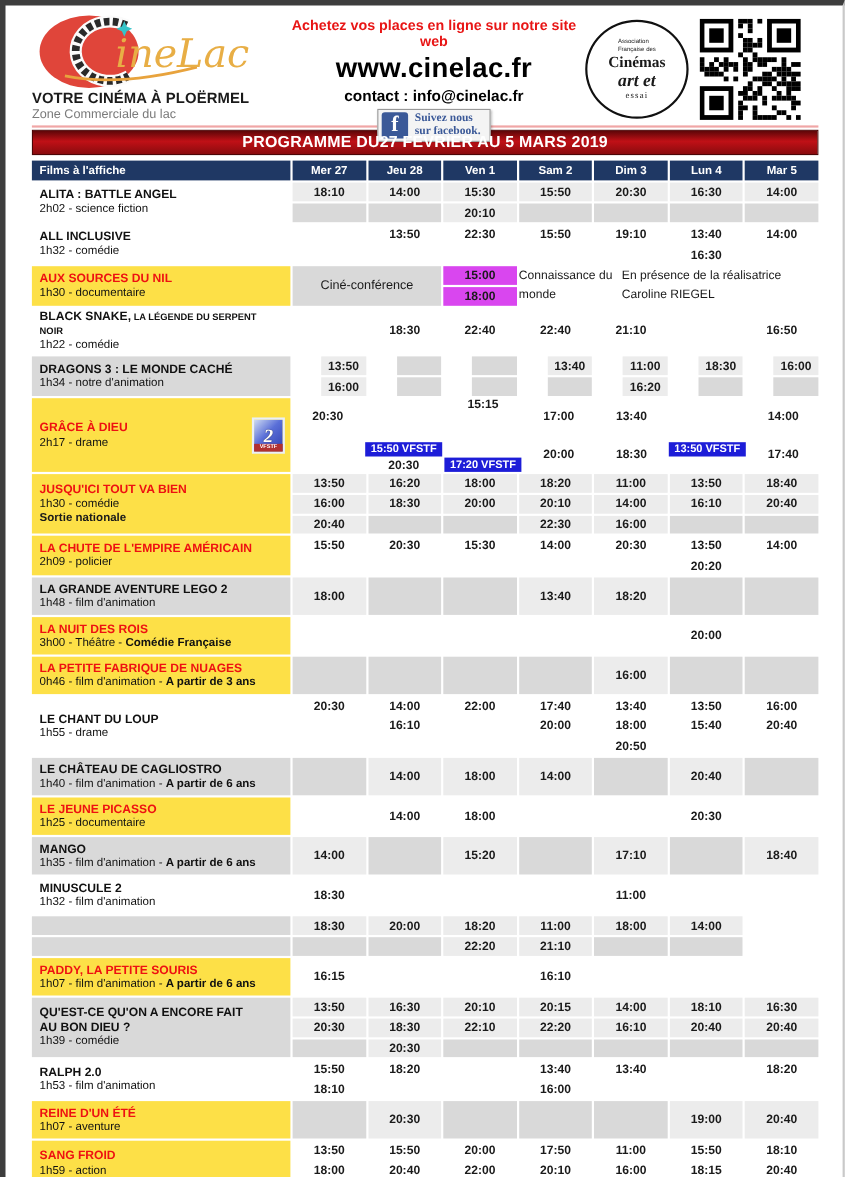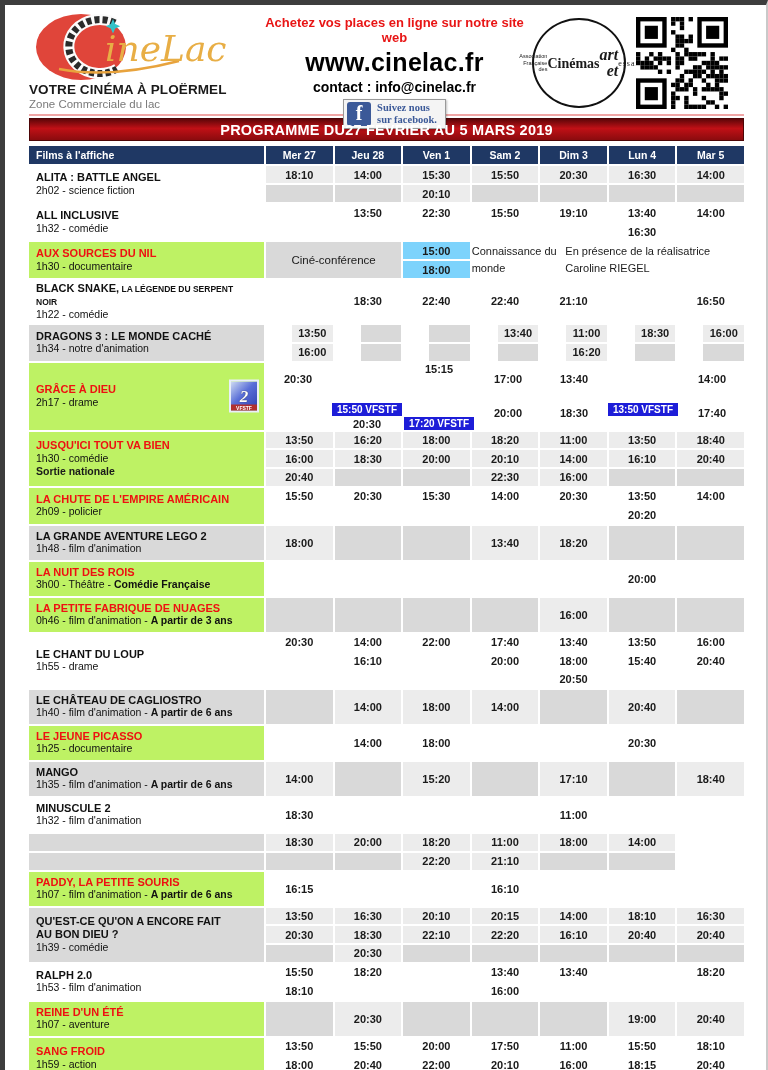--- a/index.html
+++ b/index.html
@@ -19,51 +19,51 @@
   .center-block{flex:1;text-align:center;padding-top:6px;}
   .promo{color:#e81515;font-weight:bold;font-size:13px;}
   .website{font-size:25px;font-weight:bold;letter-spacing:0.3px;margin-top:3px;color:#000;}
   .contact{font-size:14px;font-weight:bold;margin-top:2px;color:#000;}
   .fb-badge{display:inline-flex;align-items:center;gap:6px;margin-top:4px;background:#f4f4f4;
     border:1px solid #999;box-shadow:1px 1px 2px rgba(0,0,0,.25);padding:2px 8px 2px 3px;}
   .fb-f{width:24px;height:24px;background:#3b5998;border-radius:3px;color:#fff;
     font-family:"Liberation Serif",serif;font-weight:bold;font-size:20px;line-height:22px;text-align:center;}
   .fb-text{font-family:"Liberation Serif",serif;color:#3b5998;font-weight:bold;font-size:10.5px;line-height:1.15;text-align:left;}
   .right-block{width:212px;display:flex;align-items:center;gap:10px;padding-top:8px;}
-  .afcae{width:94px;height:90px;border:2px solid #111;border-radius:50%;display:flex;flex-direction:row;
-    align-items:center;justify-content:center;text-align:right;box-sizing:border-box;}
+  .afcae{width:94px;height:90px;border:2px solid #111;border-radius:50%;display:flex;flex-direction:column;
+    align-items:center;justify-content:center;text-align:left;box-sizing:border-box;}
   .afcae-sm{font-size:5.5px;line-height:1.2;}
   .afcae-main{font-family:"Liberation Serif",serif;font-size:14px;font-weight:bold;margin-top:1px;}
   .afcae-art{font-family:"Liberation Serif",serif;font-style:italic;font-size:16px;font-weight:bold;line-height:1;}
   .afcae-essai{font-family:"Liberation Serif",serif;font-size:8px;letter-spacing:1px;}
   .qr{width:92px;height:92px;}
   
   .red-rule{height:2px;background:#f0a6a6;margin:1px 0 2px;}
   .banner{height:23px;display:flex;align-items:center;justify-content:center;
     background:linear-gradient(180deg,#5d0608 0%,#c01016 45%,#8a0b0e 100%);
     border:1px solid #4d0506;box-sizing:border-box;}
   .banner-title{color:#fff;font-weight:bold;font-size:14.5px;letter-spacing:0.2px;}
   
   .schedule{margin-top:5px;}
   .header-row,.film-row{display:grid;grid-template-columns:235px repeat(7,1fr);column-gap:2px;margin-bottom:2px;}
   .header-cell{background:#1f3864;color:#fff;font-weight:bold;font-size:10.5px;height:18px;
     display:flex;align-items:center;justify-content:center;}
   .header-cell.first{justify-content:flex-start;padding-left:7px;}
   .name-cell{display:flex;flex-direction:column;justify-content:center;padding:2px 30px 2px 7px;position:relative;box-sizing:border-box;}
-  .bg-blue{background:#bef264;} .bg-gray{background:#d9d9d9;} .bg-white{background:#fff;}
+  .bg-blue{background:#fde047;} .bg-gray{background:#d9d9d9;} .bg-white{background:#fff;}
   .film-title{font-size:11px;font-weight:bold;line-height:1.15;color:#111;}
   .film-title.red{color:#ee1111;}
   .title-small{font-size:8.5px;}
   .film-info{font-size:10.5px;line-height:1.25;color:#111;}
   .film-extra{font-size:10.5px;font-weight:bold;line-height:1.25;}
   .day-cell{display:flex;flex-direction:column;gap:2px;}
   .slot{flex:1;display:flex;align-items:center;justify-content:center;font-size:11px;font-weight:bold;color:#1a1a1a;}
   .film-row.shaded .slot.filled{background:#ececec;}
   .film-row.shaded .slot.empty{background:#d9d9d9;}
-  .slot.conf-time{background:#7dd3fc;}
+  .slot.conf-time{background:#d946ef;}
   .hl{background:#1d1dd8;color:#fff;font-weight:bold;font-size:10px;padding:1px 5px;white-space:nowrap;margin-top:40px;}
   .conf-cell{grid-column:2 / span 2;background:#d9d9d9;display:flex;align-items:center;justify-content:center;font-size:11.5px;}
   .note-cell{grid-column:5 / span 4;display:flex;flex-direction:row;align-items:center;justify-content:center;
     font-size:11px;line-height:1.55;background:#fff;}
   .vfstf-badge{position:absolute;right:5px;top:50%;transform:translateY(-50%);width:26px;height:29px;
     background:linear-gradient(135deg,#cfdcf2 0%,#5a6fd8 45%,#2e3fae 100%);
     border:2px solid #e9eff8;box-sizing:content-box;display:flex;flex-direction:column;align-items:center;justify-content:flex-end;}
   .b2{font-family:"Liberation Serif",serif;font-style:italic;font-weight:bold;font-size:17px;color:#fff;
     line-height:0.9;text-shadow:0 0 1px #223;}
   .bv{font-size:5px;font-weight:bold;color:#fff;background:#b03030;width:100%;text-align:center;line-height:1.3;}

